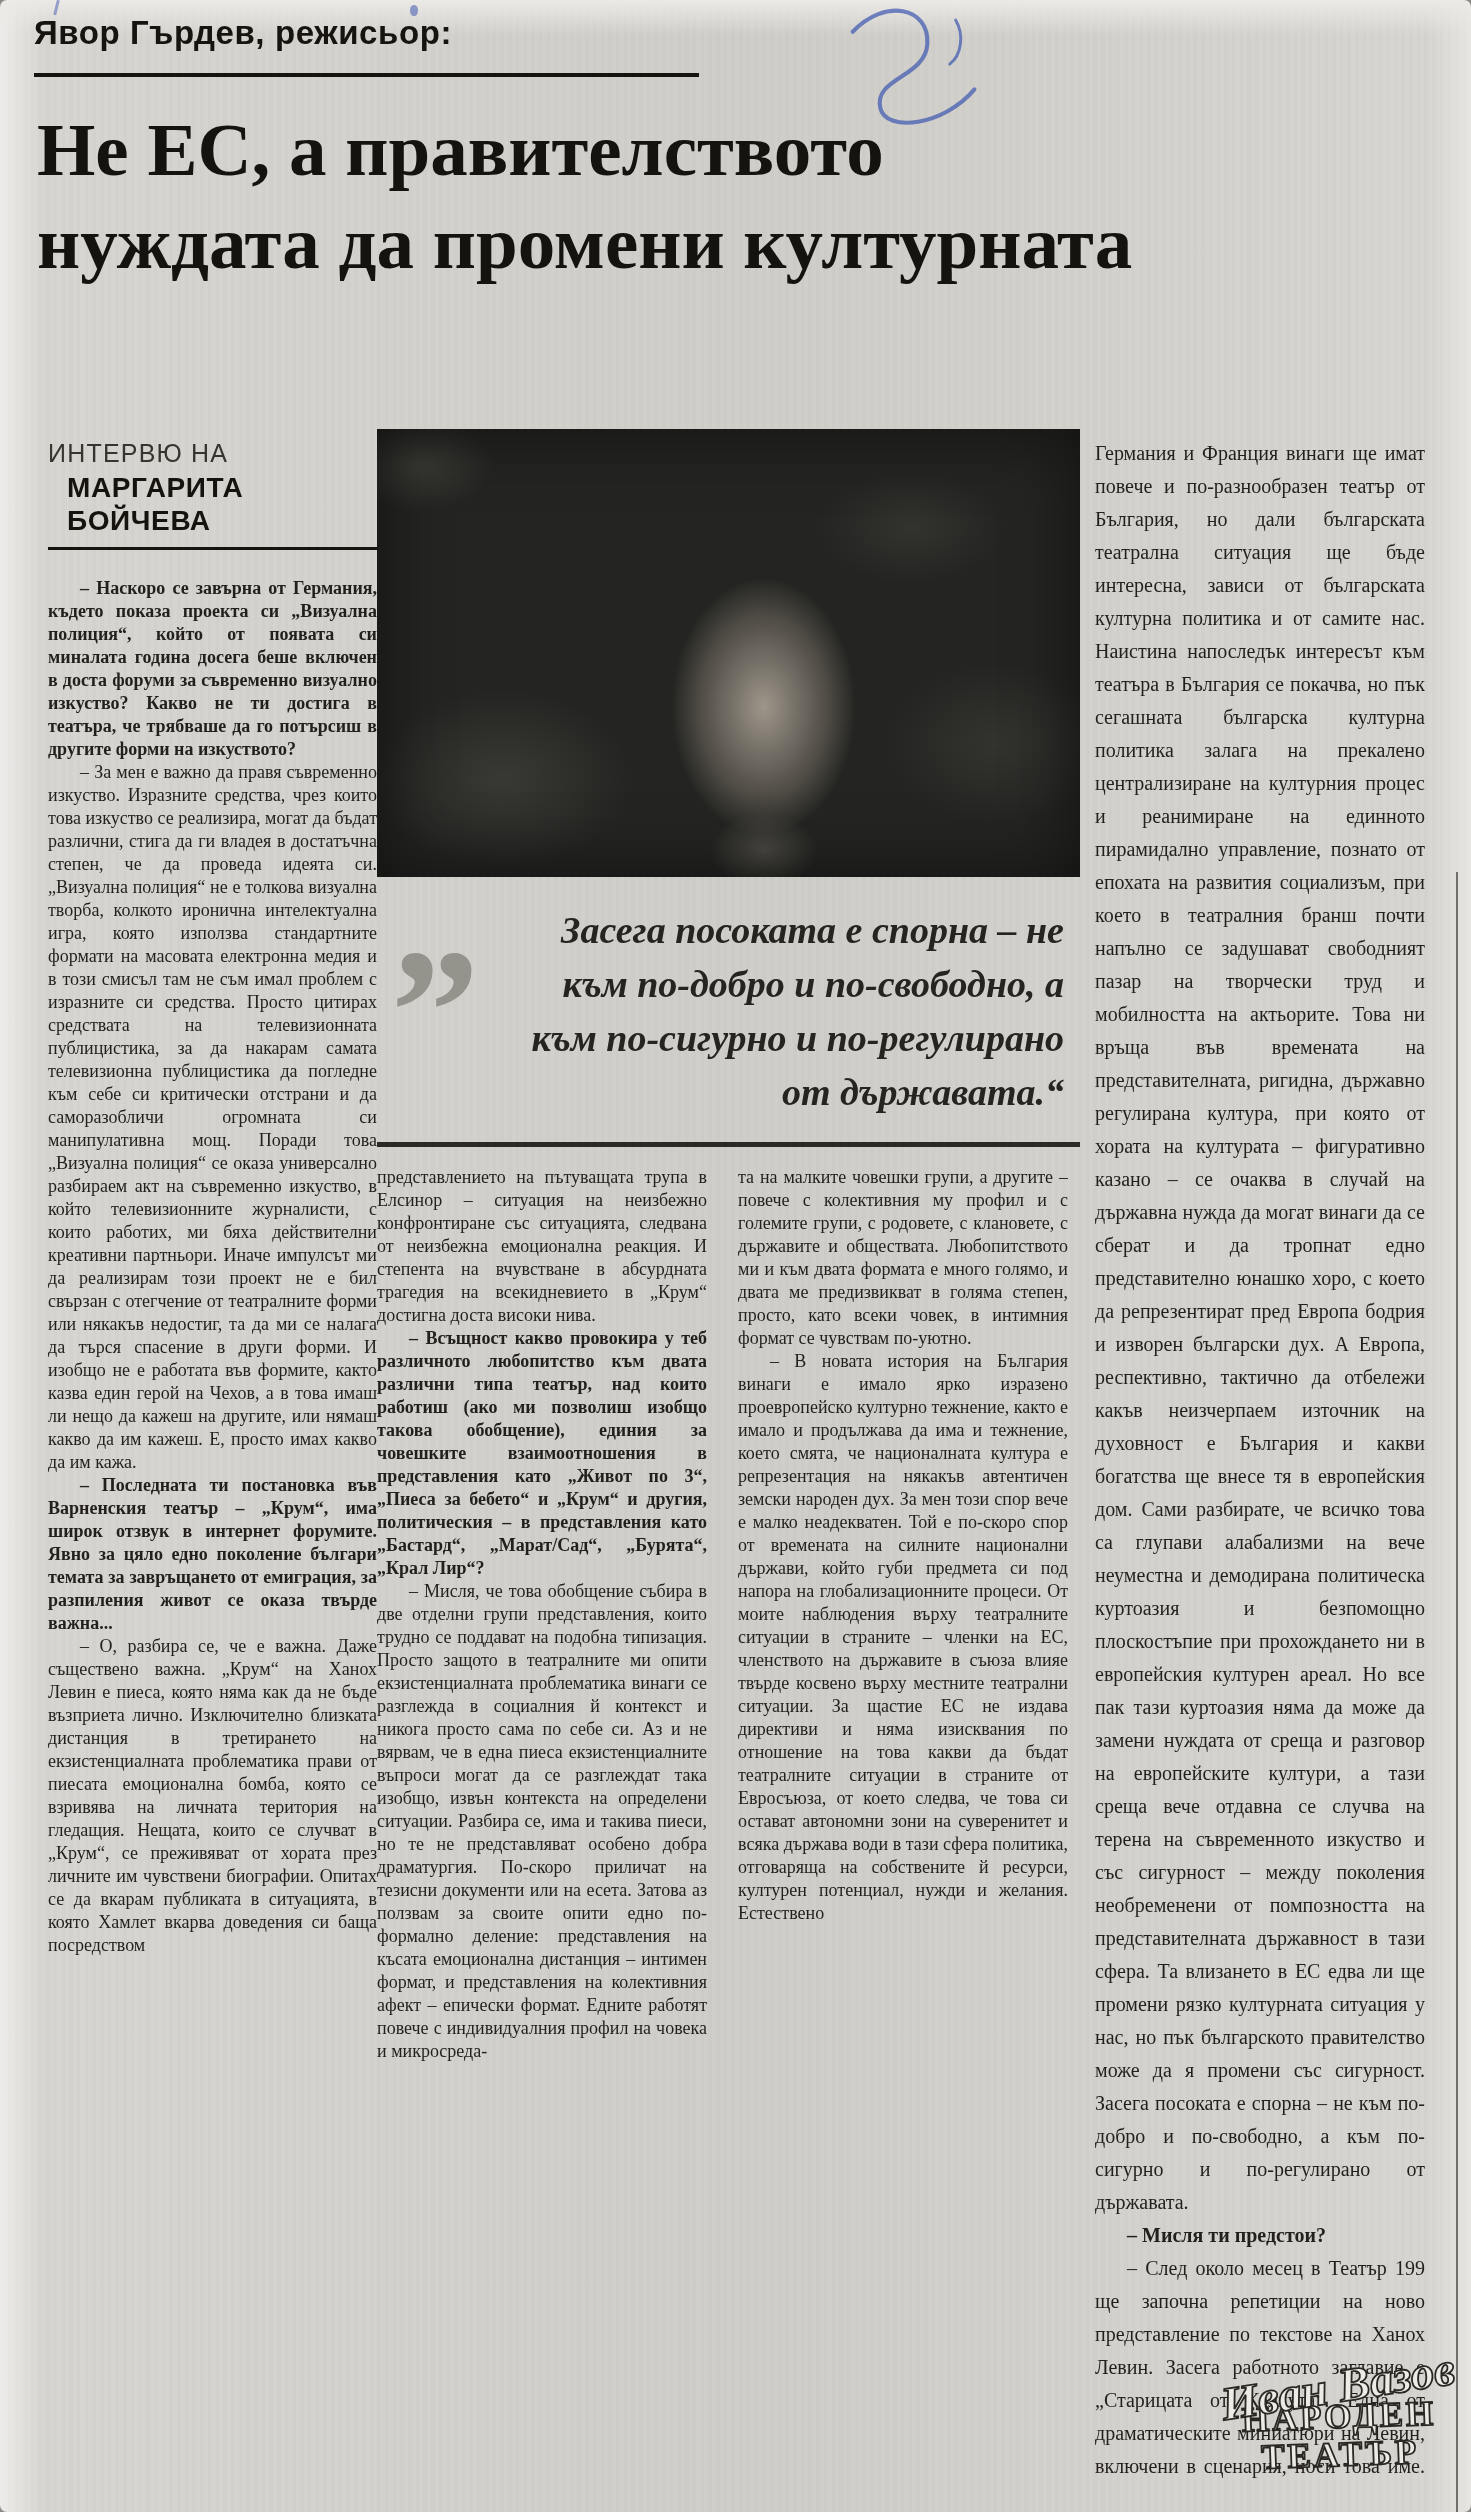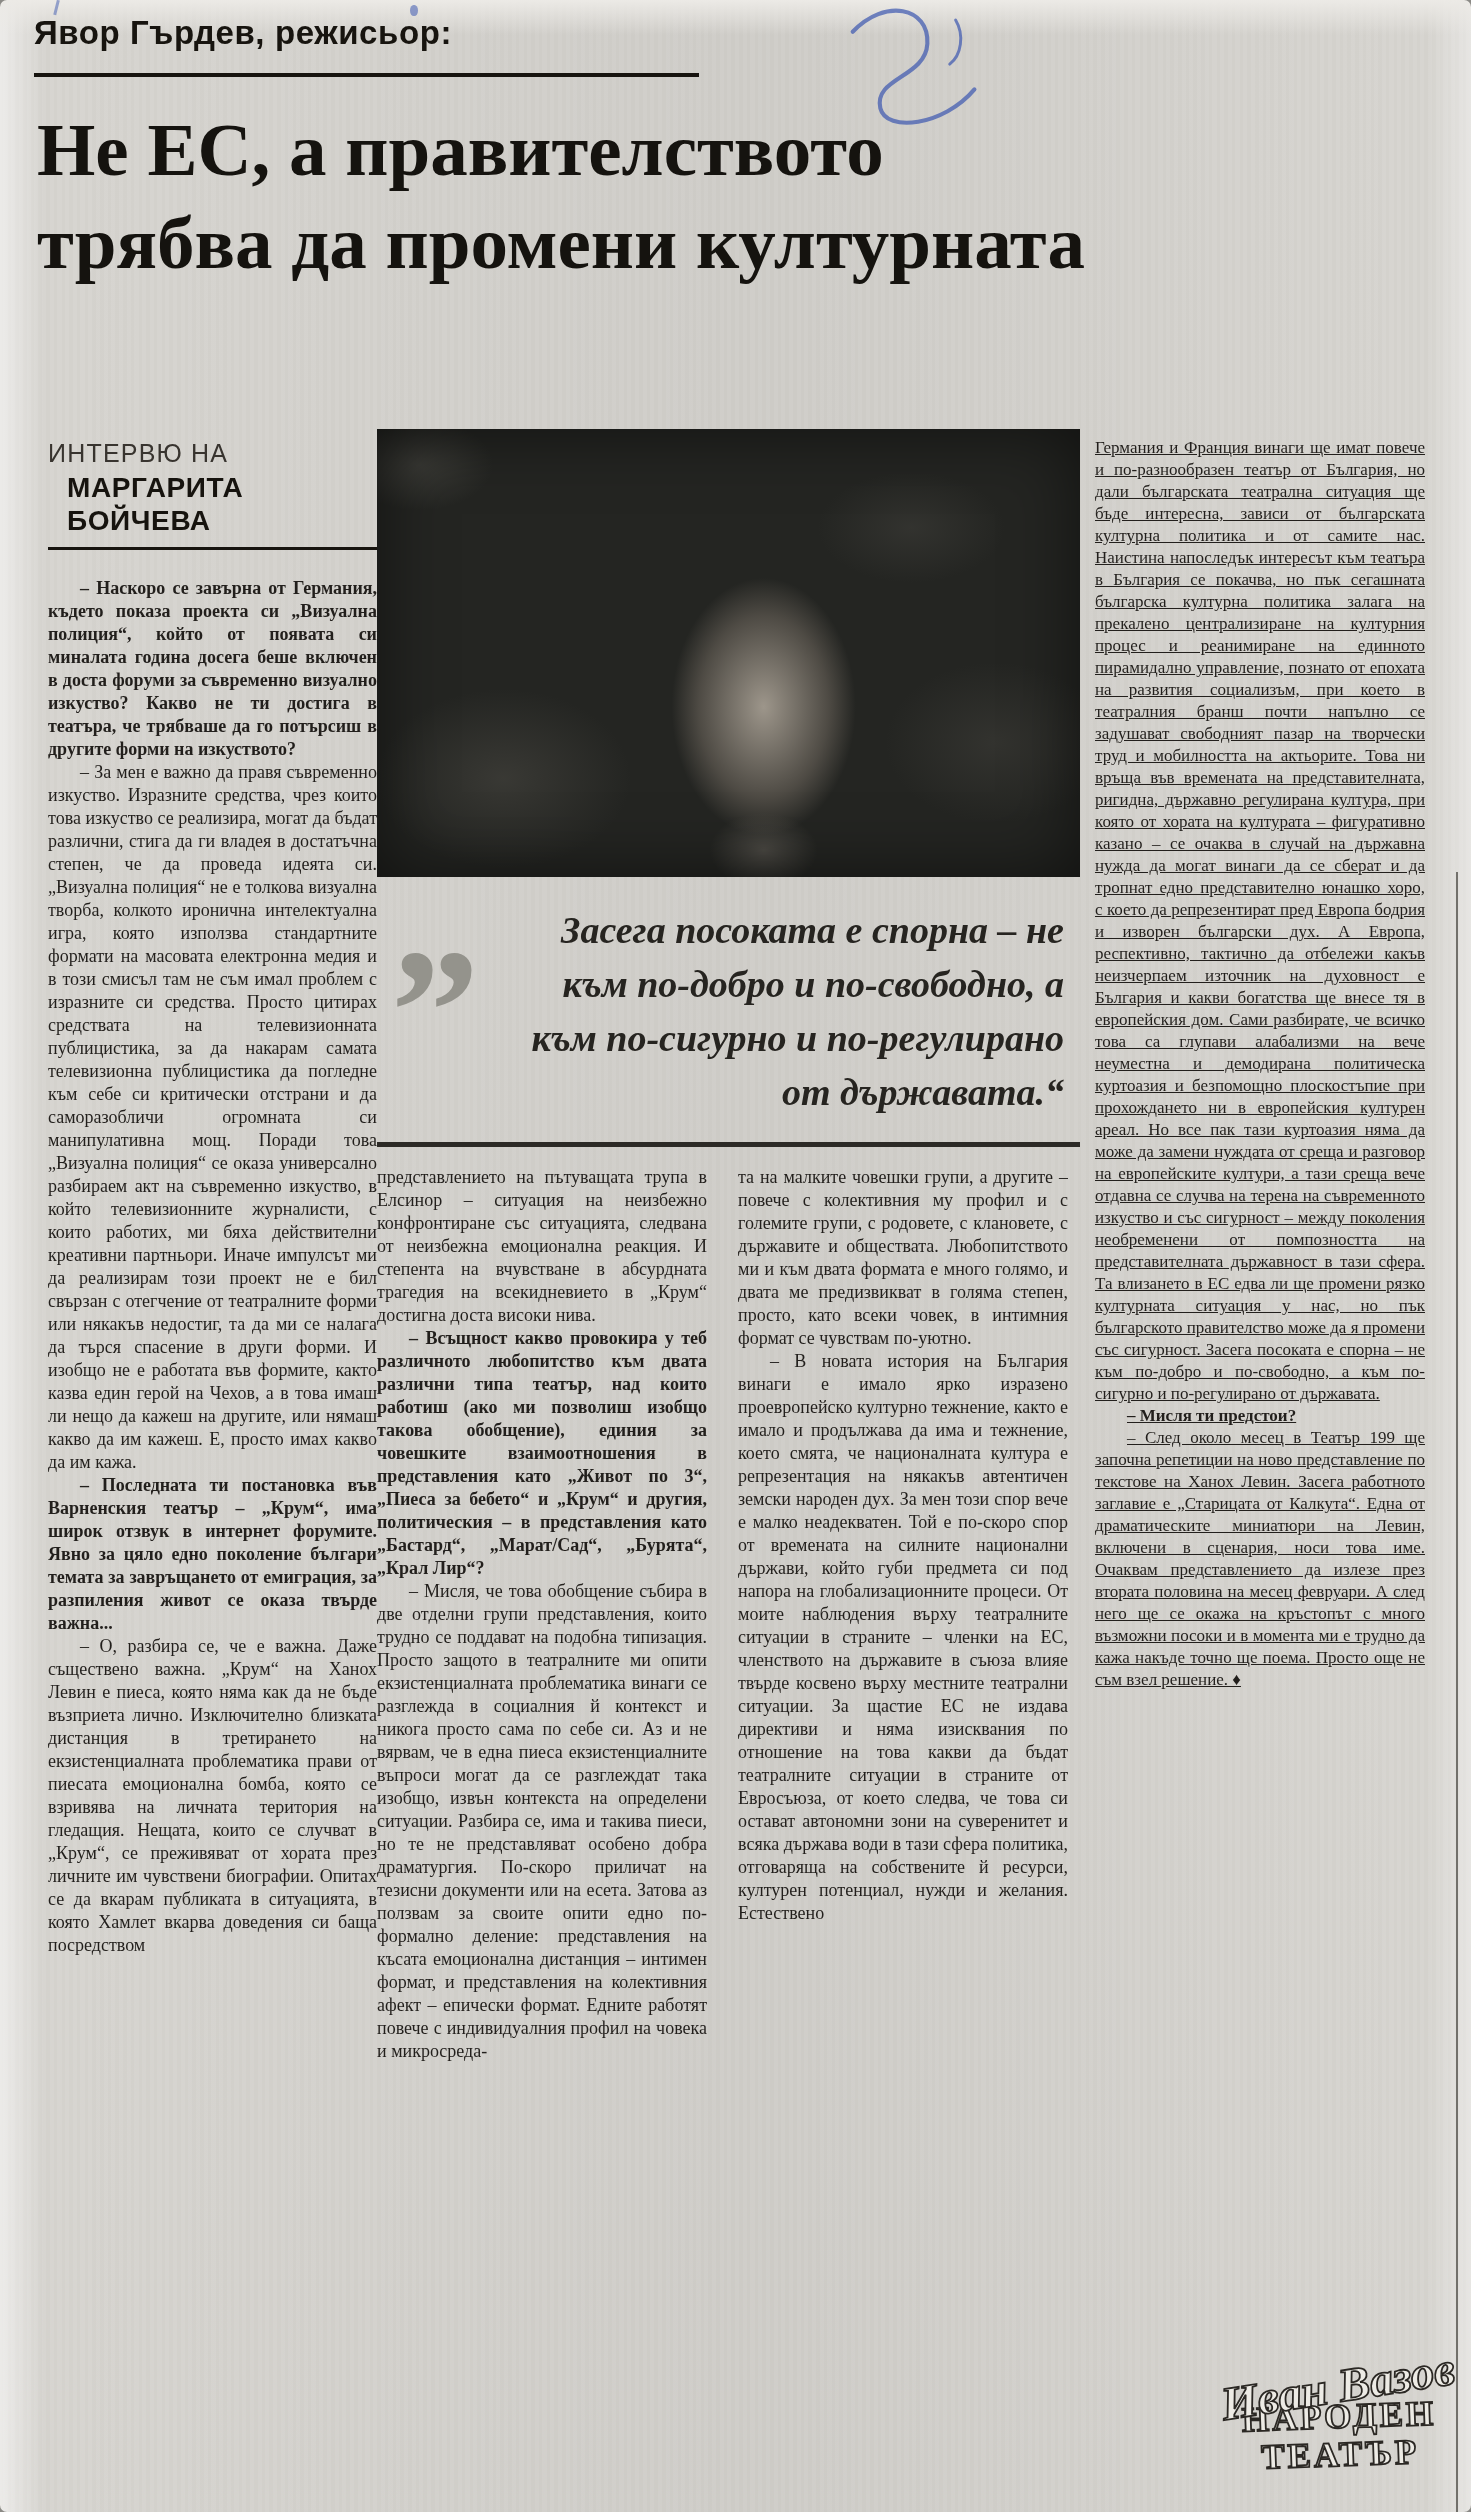--- a/index.html
+++ b/index.html
@@ -17,21 +17,21 @@
   .headline{position:absolute;left:24px;top:90px;width:1426px;margin:13px;font:700 75px/93px "Liberation Serif",serif;color:#15130f;}
   .headline div{white-space:nowrap;}
   .col{position:absolute;overflow:hidden;}
   .col1{left:48px;top:437px;width:329px;height:2051px;}
   .byline-label{font:400 25px/1.35 "Liberation Sans",sans-serif;color:#38342f;letter-spacing:1.2px;}
   .byline-name{font:700 28px/1.2 "Liberation Sans",sans-serif;color:#16130e;letter-spacing:0.6px;margin-left:19px;}
   .byline-rule{height:2.9px;background:#17140f;margin-top:9.4px;margin-bottom:27px;}
   .body p{margin:0;font:400 18px/23px "Liberation Serif",serif;text-align:justify;text-indent:32px;color:#221f1c;}
   .body p.cont{text-indent:0;}
   .body p.question{font-weight:700;}
-  .col4 p{font-size:17px;line-height:22px;text-decoration:underline;}
+  .col4 p{font-size:20px;line-height:33px;}
   .photo{
     position:absolute;left:377px;top:429px;width:703px;height:448px;
     background:
       radial-gradient(ellipse 118px 165px at 55% 62%, rgba(170,162,150,.9), rgba(120,112,102,.5) 55%, rgba(40,40,38,0) 78%),
       radial-gradient(ellipse 77px 53px at 55% 94%, rgba(115,110,102,.5), rgba(0,0,0,0) 70%),
       radial-gradient(ellipse 177px 124px at 18% 78%, rgba(105,102,94,.30), rgba(0,0,0,0) 72%),
       radial-gradient(ellipse 153px 112px at 88% 70%, rgba(98,95,88,.24), rgba(0,0,0,0) 72%),
       radial-gradient(ellipse 130px 77px at 76% 22%, rgba(92,90,84,.26), rgba(0,0,0,0) 72%),
       radial-gradient(ellipse 106px 65px at 6% 8%, rgba(110,108,100,.3), rgba(0,0,0,0) 70%),
       #242522;
@@ -61,21 +61,21 @@
   <svg class="pen-scribble" width="147" height="136" viewBox="0 0 250 230">
     <path d="M25,50 C80,-8 155,8 152,70 C149,128 60,128 72,180 C82,222 180,210 232,148" fill="none" stroke="#3c57b0" stroke-width="7" stroke-linecap="round"></path>
     <path d="M200,30 C215,55 210,90 190,105" fill="none" stroke="#3c57b0" stroke-width="5" stroke-linecap="round"></path>
   </svg>
 
   <div class="kicker">Явор Гърдев, режисьор:</div>
   <div class="kicker-rule"></div>
 
   <h1 class="headline">
     <div>Не ЕС, а правителството</div>
-    <div>трябва да промени културната</div>
+    <div>нуждата да промени културната</div>
   </h1>
 
   <div class="col col1">
     <div>
       <div class="byline-label">ИНТЕРВЮ НА</div>
       <div class="byline-name">МАРГАРИТА БОЙЧЕВА</div>
       <div class="byline-rule"></div>
     </div>
     <div class="body">
         <p class="question">– Наскоро се завърна от Германия, където показа проекта си „Визуална полиция“, който от появата си миналата година досега беше включен в доста форуми за съвременно визуално изкуство? Какво не ти достига в театъра, че трябваше да го потърсиш в другите форми на изкуството?</p>

